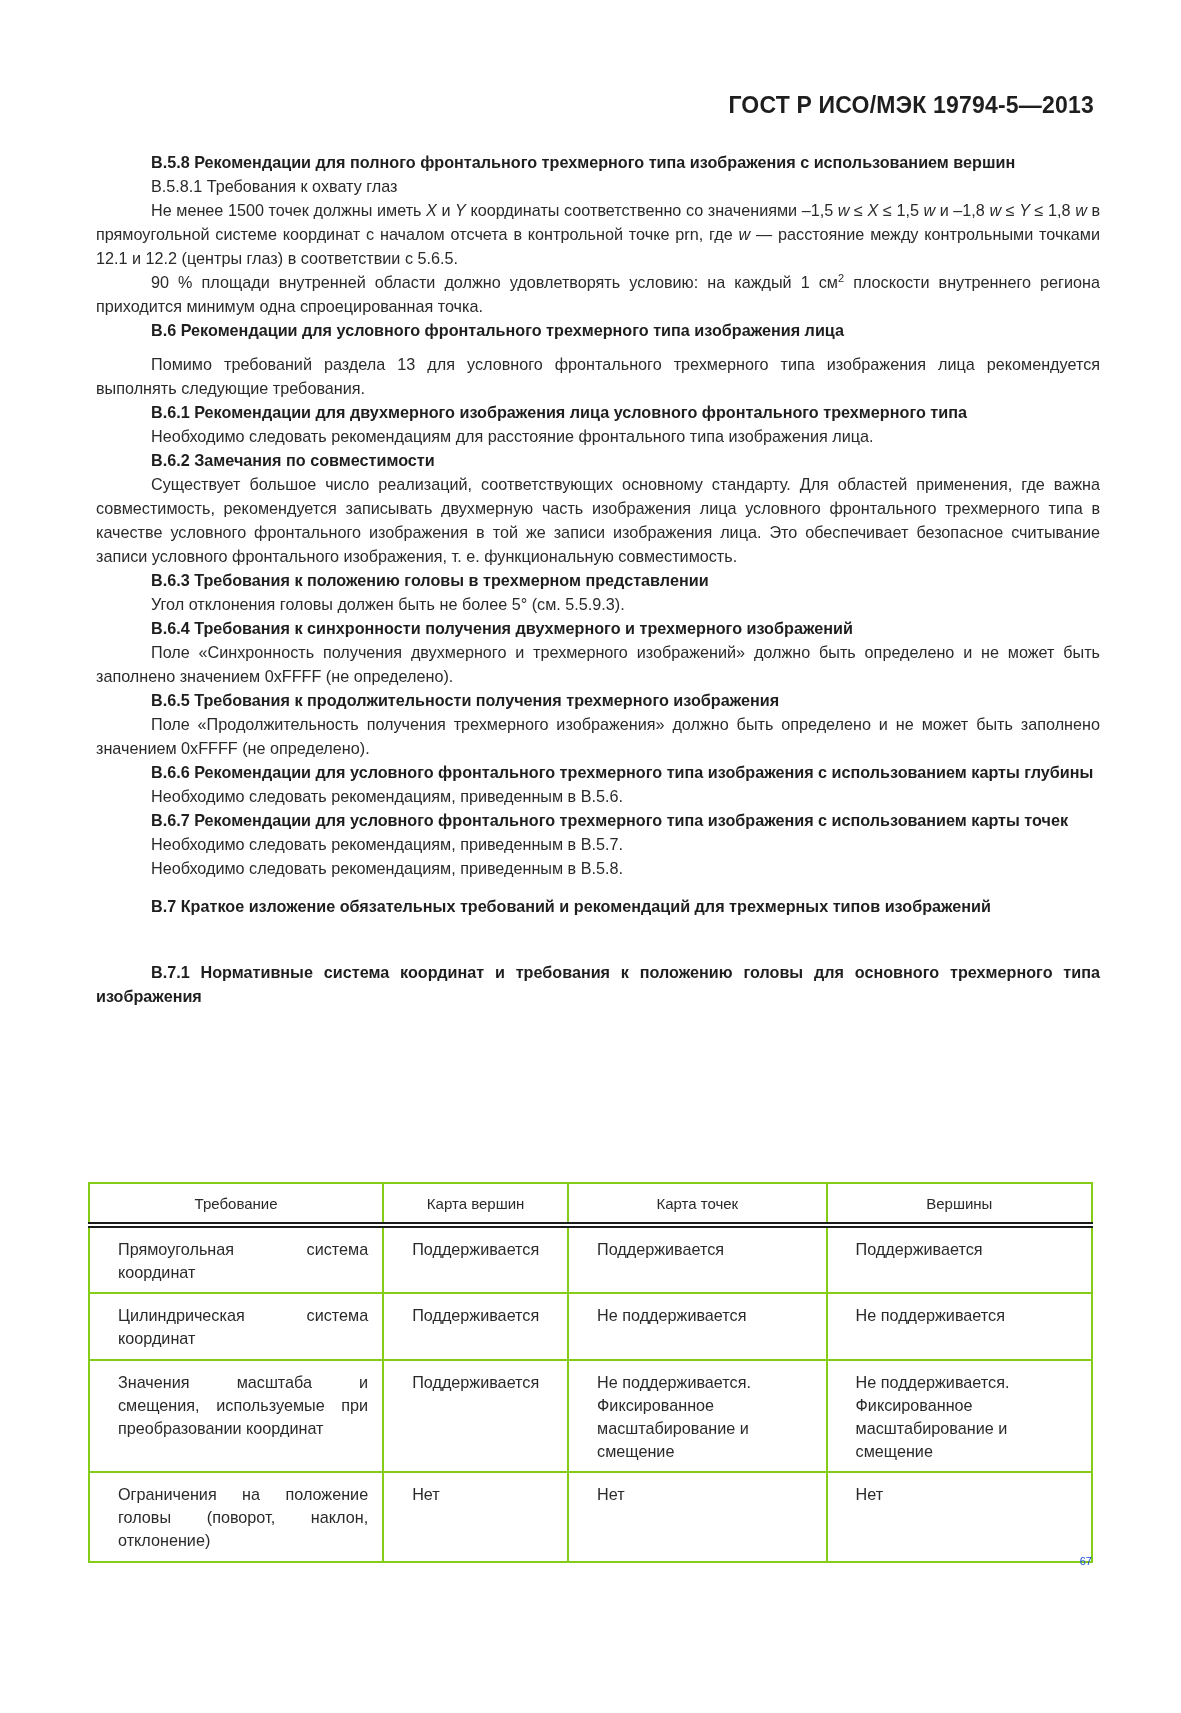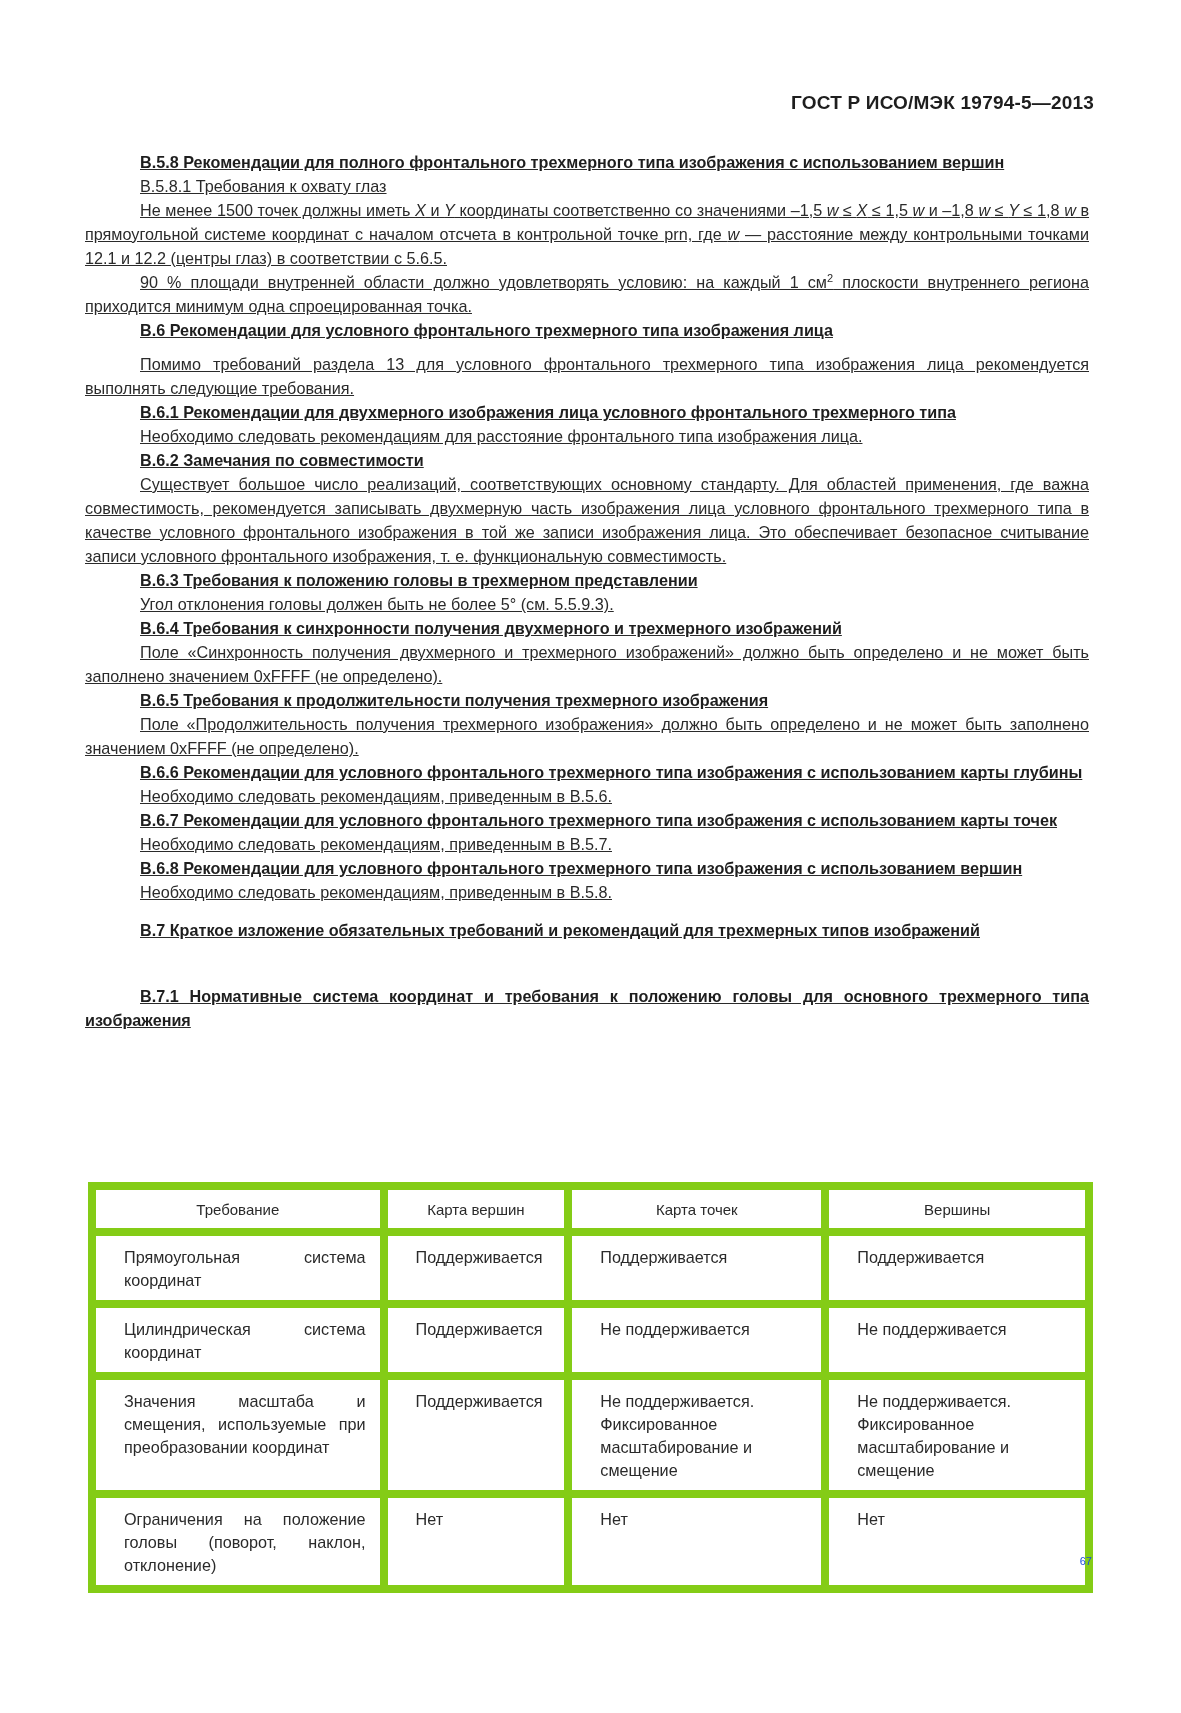--- a/index.html
+++ b/index.html
@@ -3,40 +3,40 @@
 <meta charset="utf-8">
 <style>
   html, body { margin: 0; padding: 0; background: #ffffff; }
   body {
     width: 1181px; height: 1713px; position: relative; overflow: hidden;
     font-family: "Liberation Sans", "DejaVu Sans", sans-serif;
     color: #2a2a2a;
   }
   .page-header {
     position: absolute; top: 92px; right: 87px;
-    font-size: 19px; font-weight: bold; color: #1e1e1e; letter-spacing: 0.2px;
+    font-size: 23px; font-weight: bold; color: #1e1e1e; letter-spacing: 0.2px;
   }
   .content {
-    position: absolute; left: 85px; top: 150px; width: 1004px;
-    font-size: 16.2px; line-height: 24px; text-decoration: underline;
+    position: absolute; left: 96px; top: 150px; width: 1004px;
+    font-size: 16.2px; line-height: 24px;
   }
   .content p { margin: 0; text-align: justify; }
   .ind { text-indent: 55px; }
   .b { font-weight: bold; color: #1e1e1e; }
   .gap-s { margin-top: 10px !important; }
   .gap-m { margin-top: 14px !important; }
   .gap-l { margin-top: 42px !important; }
   i { font-style: italic; }
   sup { font-size: 11px; line-height: 0; }
   table.req {
     position: absolute; left: 88px; top: 1182px; width: 1005px;
     border-collapse: collapse; font-size: 16.2px; line-height: 23px; color: #2a2a2a;
   }
   table.req th, table.req td {
-    border: 8px solid #84cc16; vertical-align: top; text-align: left;
+    border: 2px solid #84cc16; vertical-align: top; text-align: left;
   }
   table.req th {
     font-weight: normal; text-align: center; font-size: 15px; height: 38px;
     vertical-align: middle; padding: 0 8px; border-bottom: 6px double #1c1c1c;
   }
   table.req td { padding: 10px 14px 8px 28px; }
   table.req td.c0 { text-align: justify; }
   .page-number {
     position: absolute; top: 1555px; right: 89px; font-size: 11px; color: #1d4ed8;
   }
@@ -60,21 +60,20 @@
   <p class="ind b">В.6.3 Требования к положению головы в трехмерном представлении</p>
   <p class="ind">Угол отклонения головы должен быть не более 5° (см. 5.5.9.3).</p>
   <p class="ind b">В.6.4 Требования к синхронности получения двухмерного и трехмерного изображений</p>
   <p class="ind">Поле «Синхронность получения двухмерного и трехмерного изображений» должно быть определено и не может быть заполнено значением 0xFFFF (не определено).</p>
   <p class="ind b">В.6.5 Требования к продолжительности получения трехмерного изображения</p>
   <p class="ind">Поле «Продолжительность получения трехмерного изображения» должно быть определено и не может быть заполнено значением 0xFFFF (не определено).</p>
   <p class="ind b">В.6.6 Рекомендации для условного фронтального трехмерного типа изображения с использованием карты глубины</p>
   <p class="ind">Необходимо следовать рекомендациям, приведенным в В.5.6.</p>
   <p class="ind b">В.6.7 Рекомендации для условного фронтального трехмерного типа изображения с использованием карты точек</p>
   <p class="ind">Необходимо следовать рекомендациям, приведенным в В.5.7.</p>
-  <p class="ind b">В.6.8 Рекомендации для условного фронтального трехмерного типа изображения с использованием вершин</p>
   <p class="ind">Необходимо следовать рекомендациям, приведенным в В.5.8.</p>
   <p class="ind b gap-m">В.7 Краткое изложение обязательных требований и рекомендаций для трехмерных типов изображений</p>
   <p class="ind b gap-l">В.7.1 Нормативные система координат и требования к положению головы для основного трехмерного типа изображения</p>
 </div>
 
 <table class="req">
   <colgroup>
     <col style="width:295px">
       <col style="width:185px">
       <col style="width:259px">

